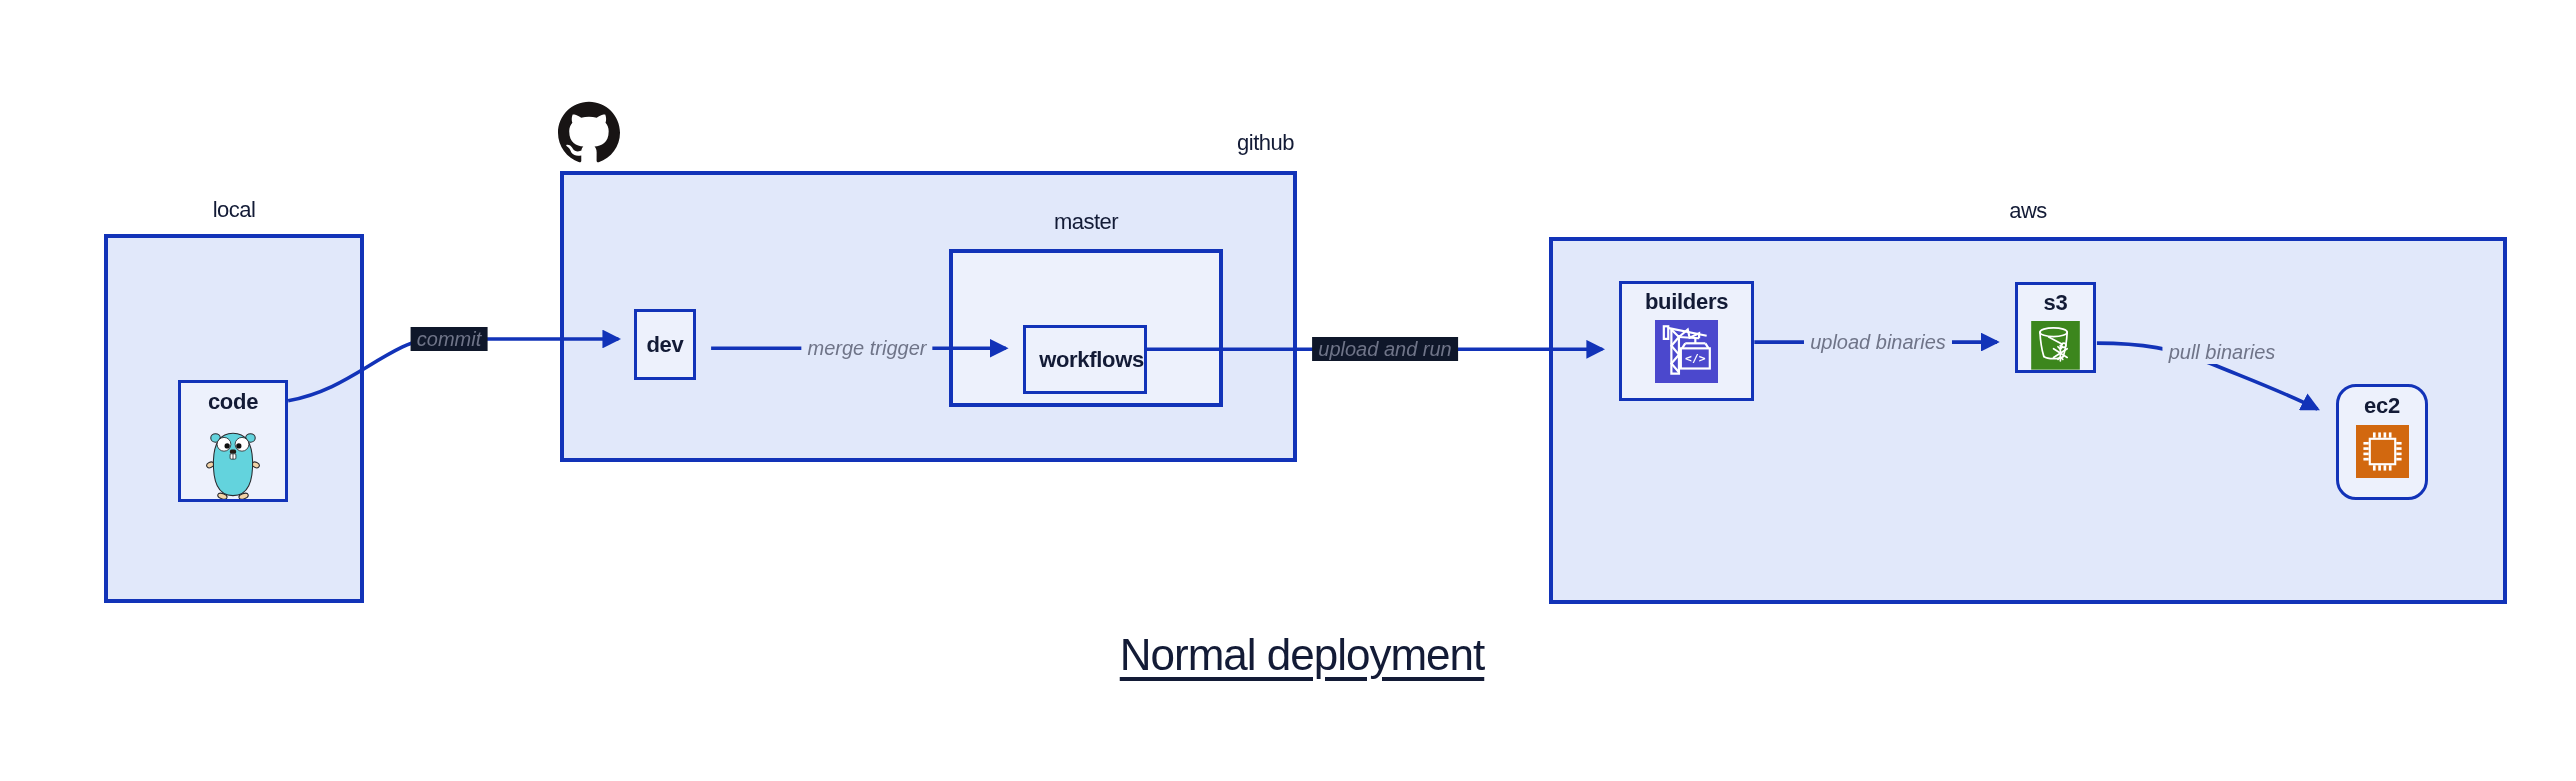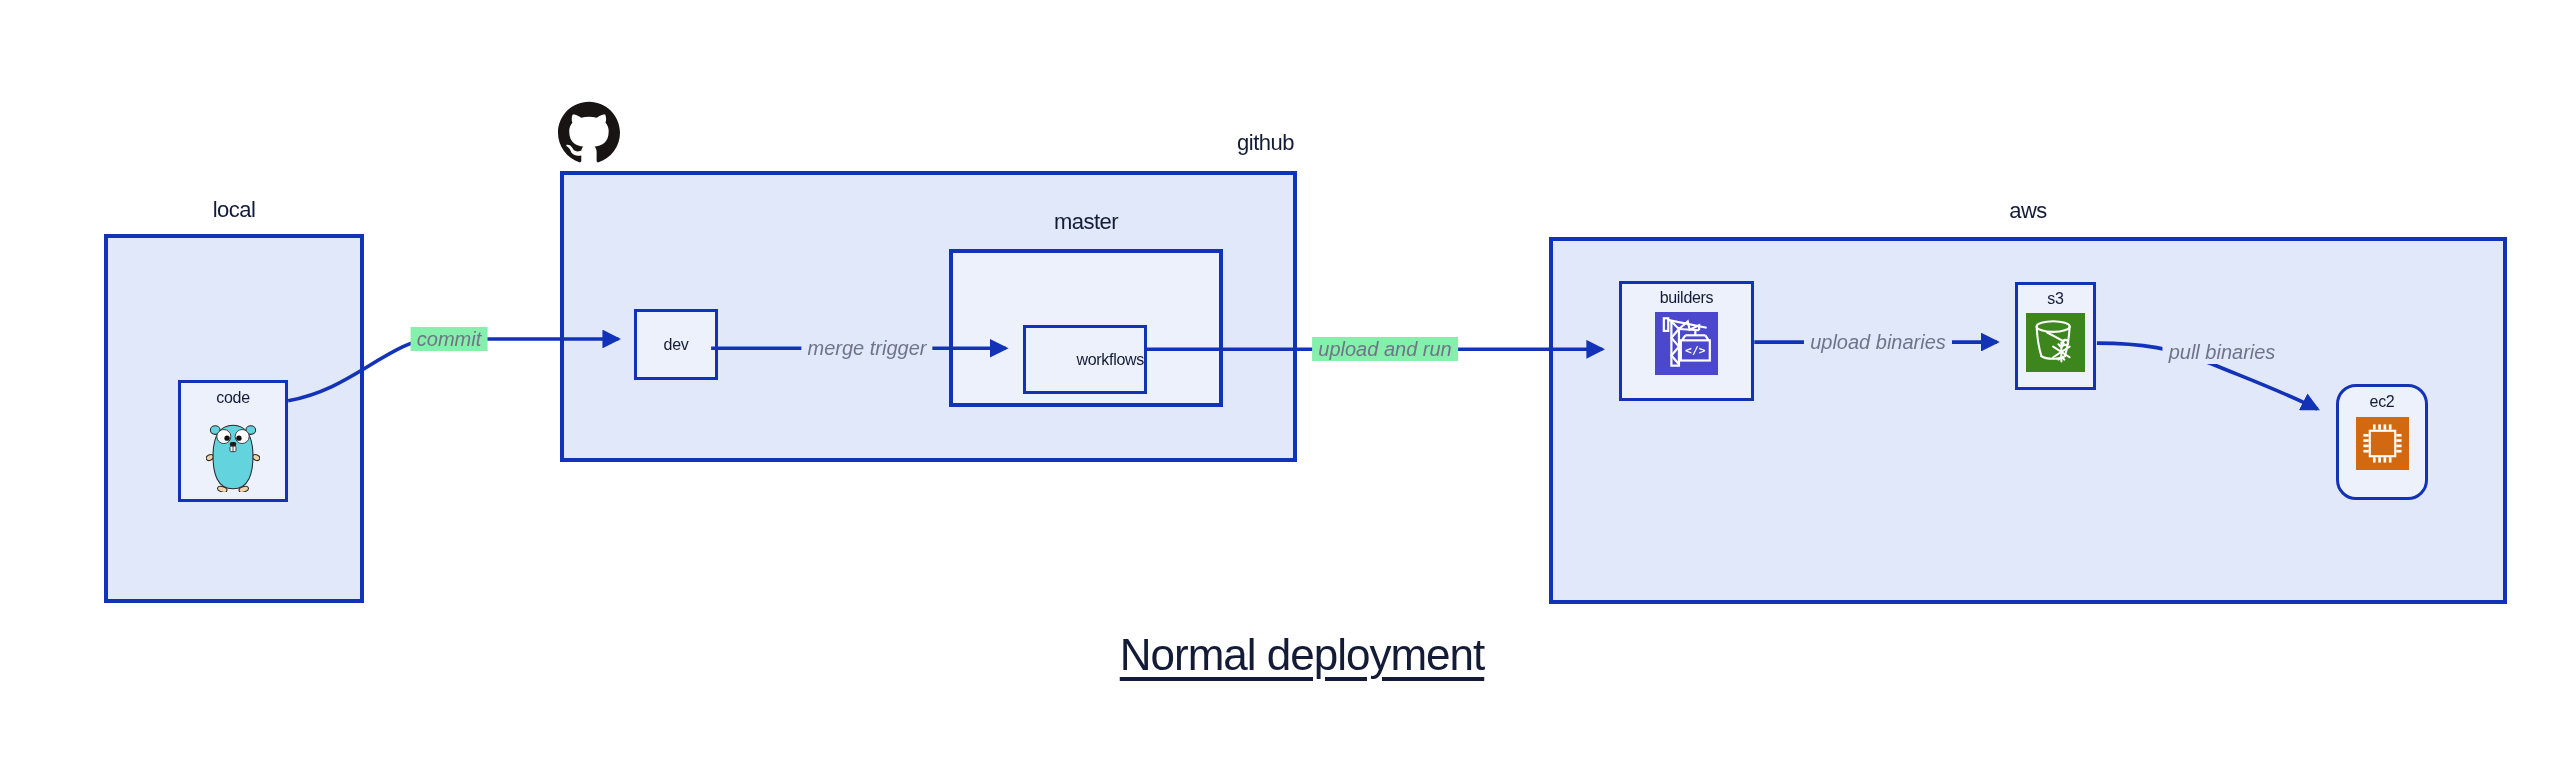--- a/index.html
+++ b/index.html
@@ -14,34 +14,34 @@
   body{font-family:"Liberation Sans",sans-serif;color:var(--navy);}
   .canvas{position:relative;width:2604px;height:781px;background:#ffffff;overflow:hidden;}
 
   
   .group-box{position:absolute;background:var(--group-fill);border:4.1px solid var(--blue);}
   .group-label{position:absolute;font-size:22px;font-weight:500;color:var(--navy);letter-spacing:-0.5px;white-space:nowrap;}
 
   
   .node-box{position:absolute;background:var(--node-fill);border:3.6px solid var(--blue);
             display:flex;flex-direction:column;align-items:center;}
-  .node-label{font-size:16px;font-weight:400;color:var(--navy);letter-spacing:-0.3px;}
+  .node-label{font-size:22px;font-weight:700;color:var(--navy);letter-spacing:-0.3px;}
   .node-center{justify-content:center;}
 
   
   .icon-tile{display:block;}
 
   
   svg.arrows{position:absolute;left:0;top:0;width:2604px;height:781px;pointer-events:none;}
   svg.arrows path.edge{fill:none;stroke:var(--blue);stroke-width:7px;}
 
   
   .edge-label{position:absolute;transform:translate(-50%,-50%);font-size:20px;font-style:italic;
               color:var(--gray);white-space:nowrap;padding:1px 6.2px;line-height:1.1;}
-  .on-white{background:#86efac;}
+  .on-white{background:#0f172a;}
   .on-fill{background:var(--group-fill);}
 
   
   .diagram-title{position:absolute;left:0;top:630px;width:100%;text-align:center;}
   .diagram-title span{font-size:44px;font-weight:500;letter-spacing:-1px;color:var(--navy);
     text-decoration:underline;text-decoration-thickness:4.1px;text-underline-offset:7.2px;}
 
   .gh-logo{position:absolute;left:558px;top:101px;width:62px;height:62px;}
 </style>
 </head>
@@ -82,21 +82,21 @@
       <circle cx="39" cy="30" r="5" fill="#111111"></circle>
       <circle cx="61" cy="30" r="5" fill="#111111"></circle>
       <rect x="44" y="37" width="12" height="8" rx="3.5" fill="#241a15"></rect>
       <g stroke="#2a2a2e" stroke-width="1.6">
         <rect x="44.5" y="45" width="11" height="10" rx="2" fill="#ffffff"></rect>
         <line x1="50" y1="45" x2="50" y2="55"></line>
       </g>
     </svg>
   </div>
 
-  <div class="node-box node-center" style="left:634px;top:309px;width:84px;height:71px;">
+  <div class="node-box node-center" style="left:634px;top:309px;width:62px;height:71px;">
     <div class="node-label">dev</div>
   </div>
 
   <div class="node-box node-center" style="left:1023px;top:325px;width:124px;height:69px;align-items:flex-end;">
     <div class="node-label">workflows</div>
   </div>
 
   <div class="node-box" style="left:1619px;top:281px;width:135px;height:120px;padding-top:5.2px;gap:5.2px;">
     <div class="node-label">builders</div>
     <svg class="icon-tile" width="63" height="63" viewBox="0 0 100 100">
@@ -110,21 +110,21 @@
         <path d="M38 27 L52 15 L55 28 L70 21 L70 29"></path>
         <path d="M64 29 V37"></path>
         <path d="M48 37 H80"></path>
         <path d="M48 37 L43 45 M80 37 L85 45"></path>
         <rect x="41" y="45" width="46" height="32"></rect>
       </g>
       <text x="64" y="67" font-size="18" font-weight="bold" fill="#ffffff" text-anchor="middle" font-family="'DejaVu Sans Mono',monospace">&lt;/&gt;</text>
     </svg>
   </div>
 
-  <div class="node-box" style="left:2015px;top:282px;width:81px;height:108px;padding-top:5.2px;gap:5.2px;">
+  <div class="node-box" style="left:2015px;top:282px;width:81px;height:91px;padding-top:5.2px;gap:5.2px;">
     <div class="node-label">s3</div>
     <svg class="icon-tile" width="59" height="59" viewBox="0 0 100 100">
       <rect x="0" y="0" width="100" height="100" fill="#3c861d"></rect>
       <g stroke="#ffffff" stroke-width="3.5" fill="none" stroke-linecap="round">
         <ellipse cx="46" cy="23" rx="28" ry="9"></ellipse>
         <path d="M18 23 C19 42 22 60 26 73"></path>
         <path d="M74 23 C73 42 70 60 66 73"></path>
         <path d="M26 73 C34 79 58 79 66 73"></path>
         <path d="M36 33 L64 48"></path>
         <circle cx="67" cy="50" r="4.5"></circle>

